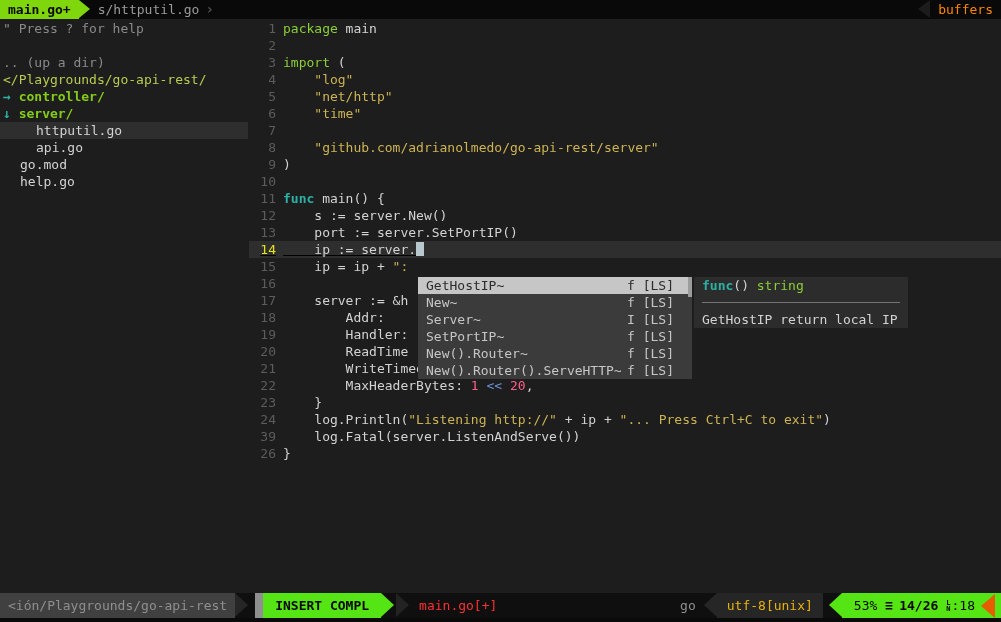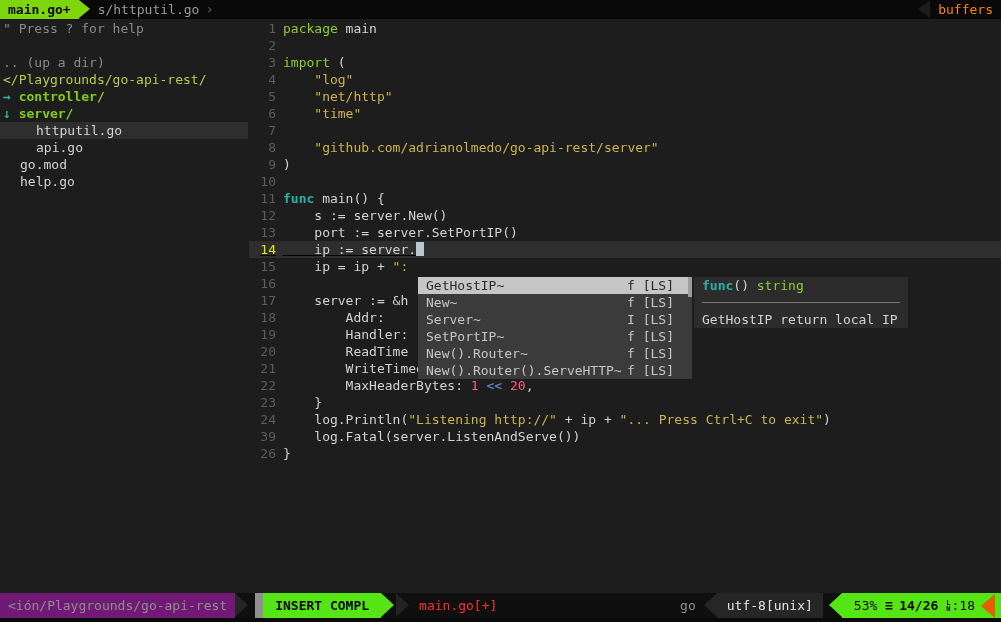--- a/index.html
+++ b/index.html
@@ -60,37 +60,37 @@
          padding:0 8px; }
   .drow { height:17px; line-height:17px; white-space:pre; color:#d3d3d3; }
   .dsep { height:17px; display:flex; align-items:center; }
   .dsep > div { width:100%; border-top:1px solid #757575; }
 
   
   .statuswrap { position:absolute; left:0; top:593px; width:1001px; height:29px;
                 background:#0a0a0a; }
   .statusbar { height:25px; background:#0f0f0f; display:flex; align-items:stretch;
                line-height:25px; }
-  .seg-path { background:#701a75; color:#8f8f8f; padding:0 8px; white-space:pre; }
+  .seg-path { background:#404040; color:#8f8f8f; padding:0 8px; white-space:pre; }
   .seg-path-arrow { width:0; height:0; border-top:12.5px solid transparent;
                border-bottom:12.5px solid transparent; border-left:13px solid #262626; }
   .gray-block { width:8px; background:#8f8f8f; margin-left:7px; }
   .seg-mode { background:#55e414; color:#050505; font-weight:bold; padding:0 12px;
               white-space:pre; }
   .seg-mode-arrow { width:0; height:0; border-top:12.5px solid transparent;
               border-bottom:12.5px solid transparent; border-left:13px solid #55e414; }
   .seg-mode-arrow2 { width:0; height:0; border-top:12.5px solid transparent;
               border-bottom:12.5px solid transparent; border-left:13px solid #232323;
               margin-left:2px; }
   .file-mod { color:#ff2f2f; margin-left:10px; white-space:pre; }
   .st-spacer { flex:1; }
   .ft-label { color:#8f8f8f; padding:0 8px; }
   .seg-enc-arrow { width:0; height:0; border-top:12.5px solid transparent;
               border-bottom:12.5px solid transparent; border-right:13px solid #262626; }
-  .seg-enc { background:#262626; color:#e5e5e5; padding:0 10px; white-space:pre; }
+  .seg-enc { background:#262626; color:#eab308; padding:0 10px; white-space:pre; }
   .seg-pos-arrow { width:0; height:0; border-top:12.5px solid transparent;
               border-bottom:12.5px solid transparent; border-right:13px solid #55e414;
               margin-left:6px; }
   .seg-pos { background:#55e414; color:#050505; padding:0 6px; display:flex;
              align-items:center; white-space:pre; }
   .seg-pos .pct { margin:0 8px 0 6px; }
   .seg-pos .bars { font-weight:bold; margin-right:6px; }
   .seg-pos .lc { font-weight:bold; margin-right:8px; }
   .lnglyph { display:inline-flex; flex-direction:column; justify-content:center;
              font-size:7px; line-height:6px; font-weight:bold; margin-right:1px; }

